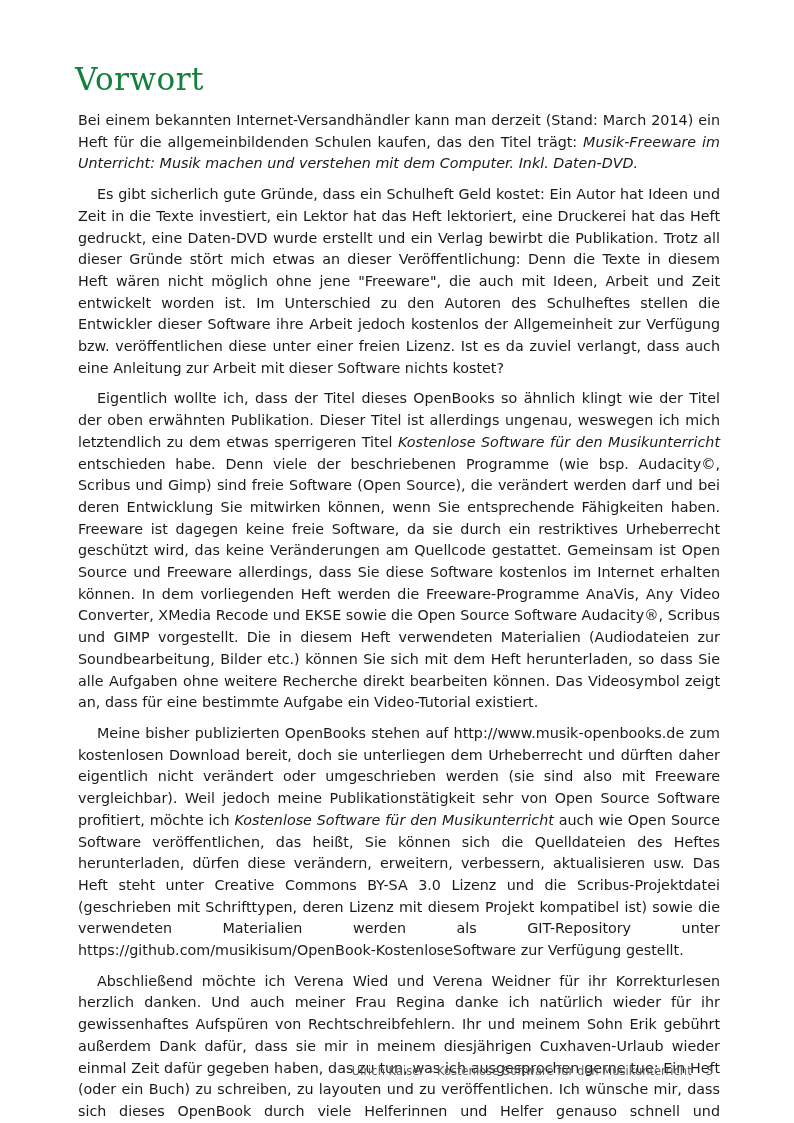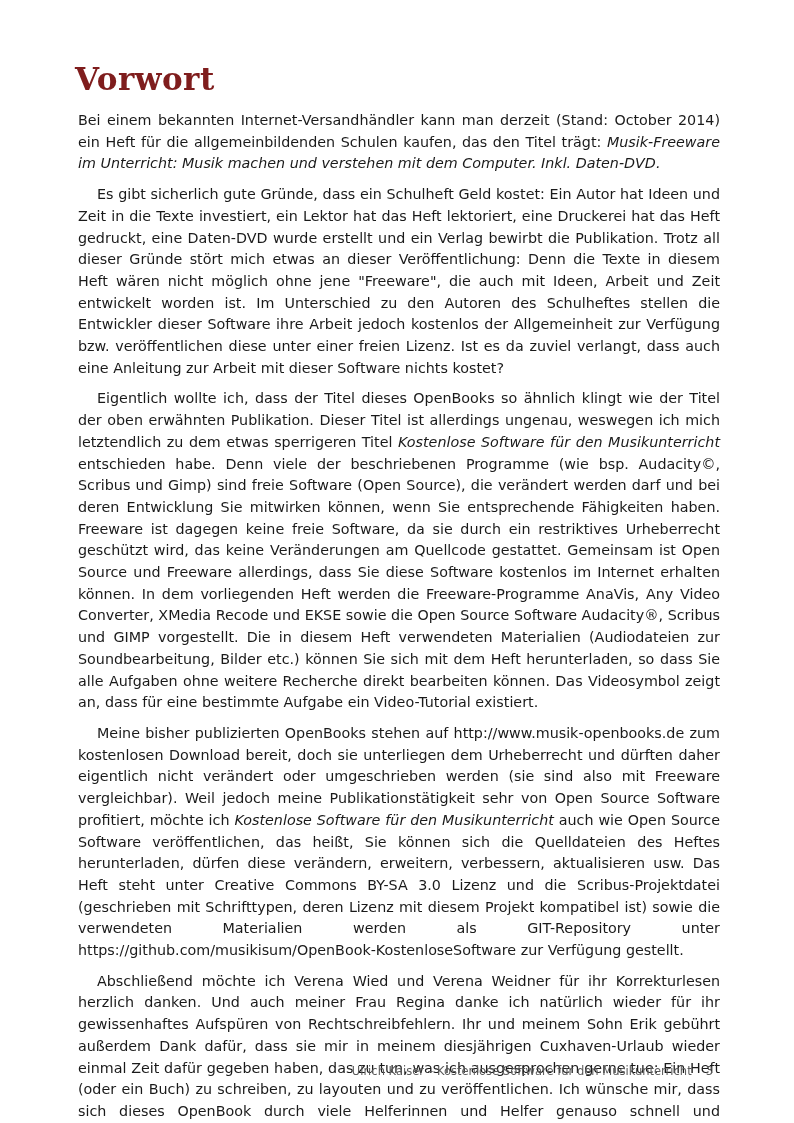--- a/index.html
+++ b/index.html
@@ -16,25 +16,25 @@
     position: absolute;
     inset: 0;
     background: #ffffff;
   }
   .title {
     position: absolute;
     left: 75px;
     top: 60px;
     margin: 0;
     font-family: "DejaVu Serif", serif;
-    font-weight: bold;
+    font-weight: normal;
     font-size: 31px;
     line-height: 38px;
     letter-spacing: 0.5px;
-    color: #7f1d1d;
+    color: #15803d;
   }
   .body-text {
     position: absolute;
     left: 78px;
     top: 110px;
     width: 642px;
     font-size: 14.3px;
     line-height: 21.7px;
     text-align: justify;
   }
@@ -65,21 +65,21 @@
 </style>
 </head>
 <body>
 
 <div class="page">
 
   <h1 class="title">Vorwort</h1>
 
   <div class="body-text">
 
-    <p class="para no-indent"><span>Bei einem bekannten Internet-Versandhändler kann man derzeit (Stand: October 2014) ein Heft für die allgemeinbildenden Schulen kaufen, das den Titel trägt: </span><span class="italic">Musik-Freeware im Unterricht: Musik machen und verstehen mit dem Computer. Inkl. Daten-DVD.</span></p>
+    <p class="para no-indent"><span>Bei einem bekannten Internet-Versandhändler kann man derzeit (Stand: March 2014) ein Heft für die allgemeinbildenden Schulen kaufen, das den Titel trägt: </span><span class="italic">Musik-Freeware im Unterricht: Musik machen und verstehen mit dem Computer. Inkl. Daten-DVD.</span></p>
 
     <p class="para"><span>Es gibt sicherlich gute Gründe, dass ein Schulheft Geld kostet: Ein Autor hat Ideen und Zeit in die Texte investiert, ein Lektor hat das Heft lektoriert, eine Druckerei hat das Heft gedruckt, eine Daten-DVD wurde erstellt und ein Verlag bewirbt die Publikation. Trotz all dieser Gründe stört mich etwas an dieser Veröffentlichung: Denn die Texte in diesem Heft wären nicht möglich ohne jene "Freeware", die auch mit Ideen, Arbeit und Zeit entwickelt worden ist. Im Unterschied zu den Autoren des Schulheftes stellen die Entwickler dieser Software ihre Arbeit jedoch kostenlos der Allgemeinheit zur Verfügung bzw. veröffentlichen diese unter einer freien Lizenz. Ist es da zuviel verlangt, dass auch eine Anleitung zur Arbeit mit dieser Software nichts kostet?</span></p>
 
     <p class="para"><span>Eigentlich wollte ich, dass der Titel dieses OpenBooks so ähnlich klingt wie der Titel der oben erwähnten Publikation. Dieser Titel ist allerdings ungenau, weswegen ich mich letztendlich zu dem etwas sperrigeren Titel </span><span class="italic">Kostenlose Software für den Musikunterricht</span><span> entschieden habe. Denn viele der beschriebenen Programme (wie bsp. Audacity©, Scribus und Gimp) sind freie Software (Open Source), die verändert werden darf und bei deren Entwicklung Sie mitwirken können, wenn Sie entsprechende Fähigkeiten haben. Freeware ist dagegen keine freie Software, da sie durch ein restriktives Urheberrecht geschützt wird, das keine Veränderungen am Quellcode gestattet. Gemeinsam ist Open Source und Freeware allerdings, dass Sie diese Software kostenlos im Internet erhalten können. In dem vorliegenden Heft werden die Freeware-Programme AnaVis, Any Video Converter, XMedia Recode und EKSE sowie die Open Source Software Audacity®, Scribus und GIMP vorgestellt. Die in diesem Heft verwendeten Materialien (Audiodateien zur Soundbearbeitung, Bilder etc.) können Sie sich mit dem Heft herunterladen, so dass Sie alle Aufgaben ohne weitere Recherche direkt bearbeiten können. Das Videosymbol zeigt an, dass für eine bestimmte Aufgabe ein Video-Tutorial existiert.</span></p>
 
     <p class="para"><span>Meine bisher publizierten OpenBooks stehen auf http://www.musik-openbooks.de zum kostenlosen Download bereit, doch sie unterliegen dem Urheberrecht und dürften daher eigentlich nicht verändert oder umgeschrieben werden (sie sind also mit Freeware vergleichbar). Weil jedoch meine Publikationstätigkeit sehr von Open Source Software profitiert, möchte ich </span><span class="italic">Kostenlose Software für den Musikunterricht</span><span> auch wie Open Source Software veröffentlichen, das heißt, Sie können sich die Quelldateien des Heftes herunterladen, dürfen diese verändern, erweitern, verbessern, aktualisieren usw. Das Heft steht unter Creative Commons BY-SA 3.0 Lizenz und die Scribus-Projektdatei (geschrieben mit Schrifttypen, deren Lizenz mit diesem Projekt kompatibel ist) sowie die verwendeten Materialien werden als GIT-Repository unter https://github.com/musikisum/OpenBook-KostenloseSoftware zur Verfügung gestellt.</span></p>
 
     <p class="para"><span>Abschließend möchte ich Verena Wied und Verena Weidner für ihr Korrekturlesen herzlich danken. Und auch meiner Frau Regina danke ich natürlich wieder für ihr gewissenhaftes Aufspüren von Rechtschreibfehlern. Ihr und meinem Sohn Erik gebührt außerdem Dank dafür, dass sie mir in meinem diesjährigen Cuxhaven-Urlaub wieder einmal Zeit dafür gegeben haben, das zu tun, was ich ausgesprochen gerne tue: Ein Heft (oder ein Buch) zu schreiben, zu layouten und zu veröffentlichen. Ich wünsche mir, dass sich dieses OpenBook durch viele Helferinnen und Helfer genauso schnell und hochwertig weiter entwickelt wie die Welt der Software.</span></p>
 
   </div>

